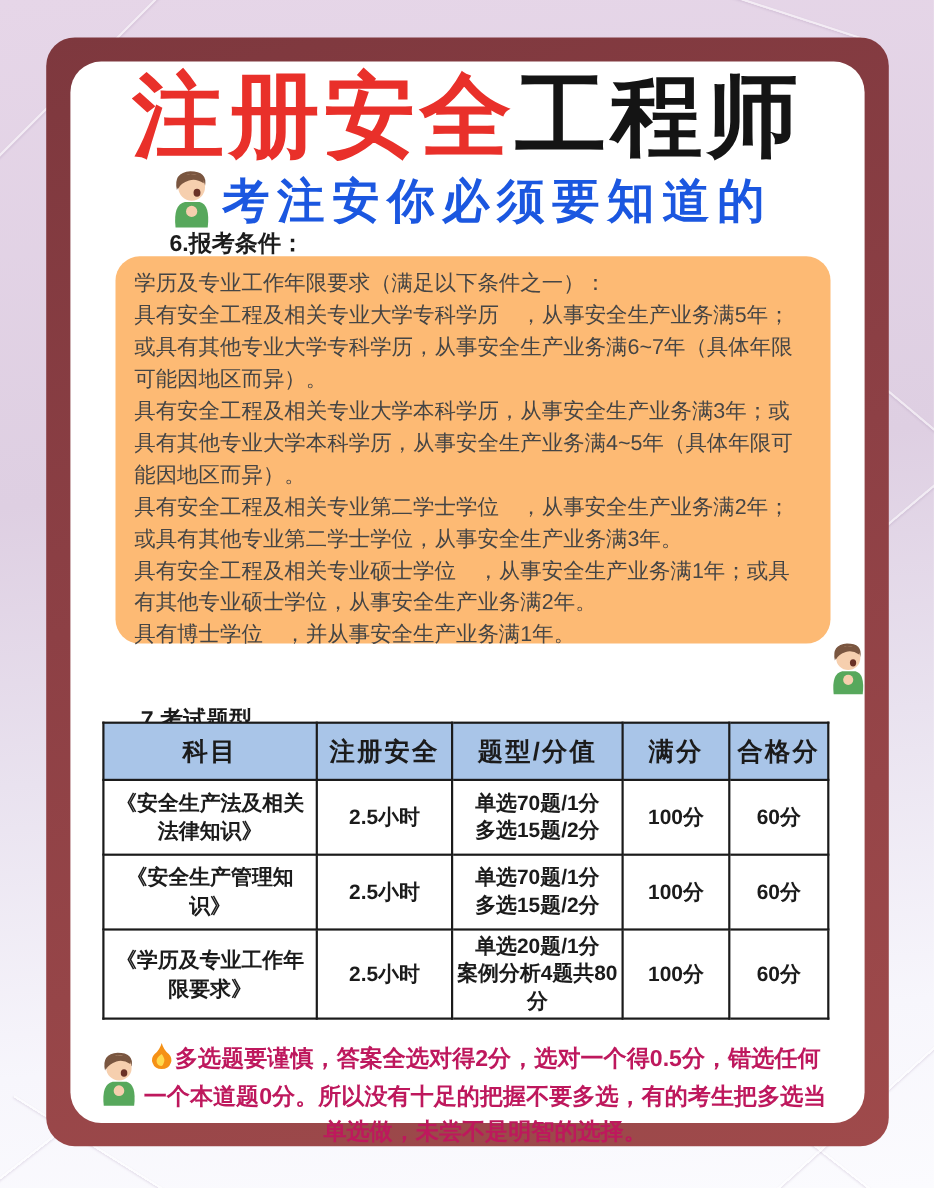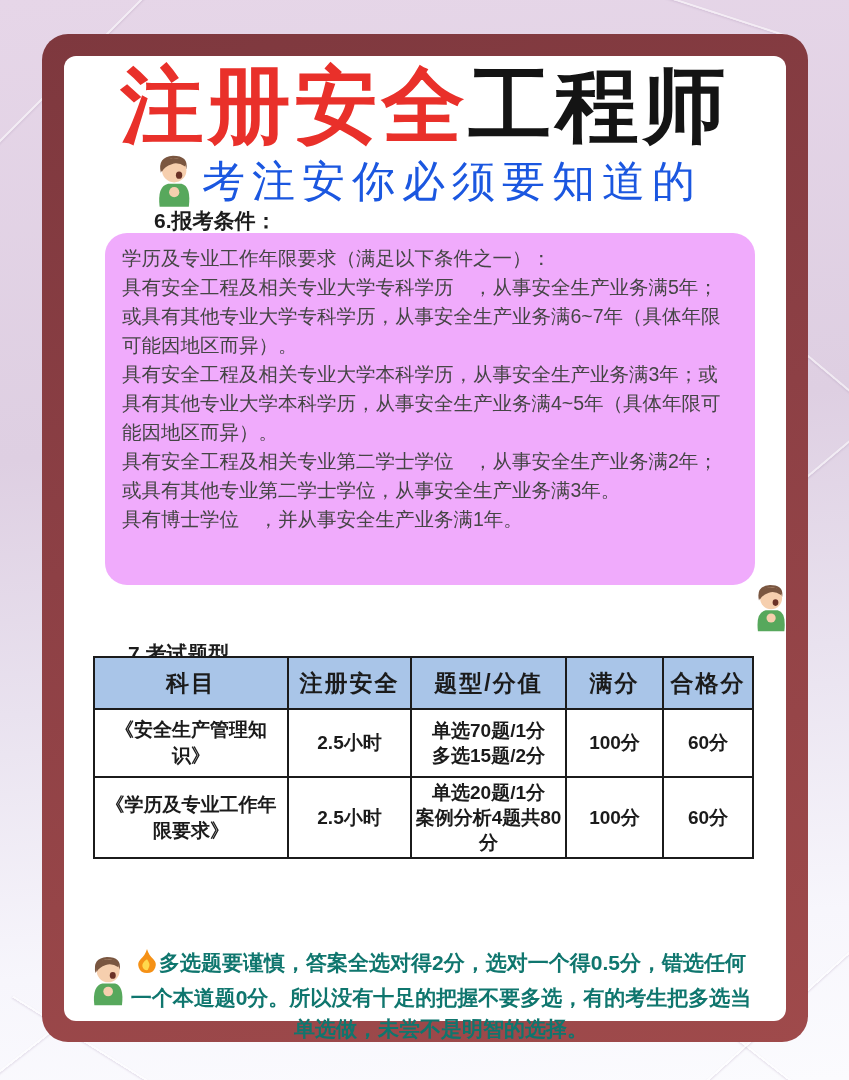--- a/index.html
+++ b/index.html
@@ -21,49 +21,49 @@
   .fold-br2   { width: 260px; height: 2px; left: 660px;  top: 1005px; transform: rotate(-42deg); }
   .fold-t1    { width: 180px; height: 2px; left: 620px;  top: 10px;  transform: rotate(18deg); }
 
   .frame {
     position: absolute; left: 42px; top: 34px; width: 766px; height: 1008px;
     border-radius: 26px;
     background: linear-gradient(165deg, #7e383e 0%, #8d4045 45%, #9f4a4b 100%);
   }
   .card {
     position: absolute; left: 64px; top: 56px; width: 722px; height: 965px;
-    border-radius: 12px; background: #ffffff;
+    border-radius: 28px; background: #ffffff;
   }
 
   
   .title-line {
     position: absolute; left: 0; top: 6px; width: 100%;
     text-align: center; font-size: 83px; font-weight: 900;
     letter-spacing: 4px; line-height: 1.05; white-space: nowrap;
   }
   .title-red   { color: #e9302a; }
   .title-black { color: #141414; }
 
   .subtitle-row {
     position: absolute; left: 0; top: 96px; width: 100%;
     display: flex; align-items: center; justify-content: center; gap: 4px;
   }
   .subtitle-text {
-    color: #1b57e0; font-size: 43px; font-weight: 400; letter-spacing: 7px; white-space: nowrap;
+    color: #1b57e0; font-size: 43px; font-weight: 700; letter-spacing: 7px; white-space: nowrap;
   }
   .boy-icon { display: inline-block; }
 
   
   .sec6-heading {
     position: absolute; left: 66px; top: 151px;
     font-size: 21px; font-weight: 800; color: #1c1c1c; margin-left: 24px;
   }
   .gray-box {
     position: absolute; left: 41px; top: 177px; width: 650px; height: 352px;
-    background: #f0abfc; border-radius: 22px;
+    background: #fdba74; border-radius: 22px;
     padding: 11px 19px 10px 17px;
     color: #454545; font-size: 19.5px; line-height: 29px; font-weight: 500;
   }
   .gray-box p { margin: 0; }
 
   
   .sec7-heading {
     position: absolute; left: 64px; top: 584px;
     font-size: 21px; font-weight: 800; color: #1c1c1c;
   }
@@ -89,21 +89,21 @@
   .col-pass    { width: 90px;  }
   .type-line { line-height: 25px; }
 
   
   .note {
     position: absolute; left: 28px; top: 891px; width: 664px;
   }
   .note-boy { position: absolute; left: -8px; top: 6px; }
   .note-text {
     margin-left: 34px; text-align: center;
-    color: #0f766e; font-size: 21px; font-weight: 800; line-height: 31px;
+    color: #be185d; font-size: 21px; font-weight: 800; line-height: 31px;
   }
   .flame-icon { display: inline-block; vertical-align: -4px; margin-right: 1px; }
 </style>
 </head>
 <body>
 
 <div class="fold fold-tl"></div>
 <div class="fold fold-t1"></div>
 <div class="fold fold-r1"></div>
 <div class="fold fold-r2"></div>
@@ -134,20 +134,21 @@
     <span class="subtitle-text">考注安你必须要知道的</span>
   </div>
 
   <div class="sec6-heading">6.报考条件：</div>
 
   <div class="gray-box">
     <p>学历及专业工作年限要求（满足以下条件之一）：</p>
     <p>具有安全工程及相关专业大学专科学历　，从事安全生产业务满5年；或具有其他专业大学专科学历，从事安全生产业务满6~7年（具体年限可能因地区而异）。</p>
     <p>具有安全工程及相关专业大学本科学历，从事安全生产业务满3年；或具有其他专业大学本科学历，从事安全生产业务满4~5年（具体年限可能因地区而异）。</p>
     <p>具有安全工程及相关专业第二学士学位　，从事安全生产业务满2年；或具有其他专业第二学士学位，从事安全生产业务满3年。</p>
+    <p>具有安全工程及相关专业硕士学位　，从事安全生产业务满1年；或具有其他专业硕士学位，从事安全生产业务满2年。</p>
     <p>具有博士学位　，并从事安全生产业务满1年。</p>
   </div>
 
   <div class="sec7-heading">7.考试题型</div>
 
   <span class="boy-2">
     <svg width="44" height="52" viewBox="0 0 40 46">
       <path d="M10 17 Q7 4 20 3 Q33 3 31 14 Q25 7 19 9 Q12 11 10 17 Z" fill="#7a5640"></path>
       <circle cx="21" cy="15" r="10" fill="#f6cfae"></circle>
       <path d="M11 16 Q9 6 20 5 Q31 5 30 12 Q24 8 19 10 Q13 12 11 16 Z" fill="#7a5640"></path>
@@ -168,20 +169,30 @@
     <thead>
       <tr>
         <th>科目</th>
         <th>注册安全</th>
         <th>题型/分值</th>
         <th>满分</th>
         <th>合格分</th>
       </tr>
     </thead>
     <tbody>
+      <tr>
+        <td>《安全生产法及相关法律知识》</td>
+        <td>2.5小时</td>
+        <td>
+          <div class="type-line">单选70题/1分</div>
+          <div class="type-line">多选15题/2分</div>
+        </td>
+        <td>100分</td>
+        <td>60分</td>
+      </tr>
       <tr>
         <td>《安全生产管理知识》</td>
         <td>2.5小时</td>
         <td>
           <div class="type-line">单选70题/1分</div>
           <div class="type-line">多选15题/2分</div>
         </td>
         <td>100分</td>
         <td>60分</td>
       </tr>

